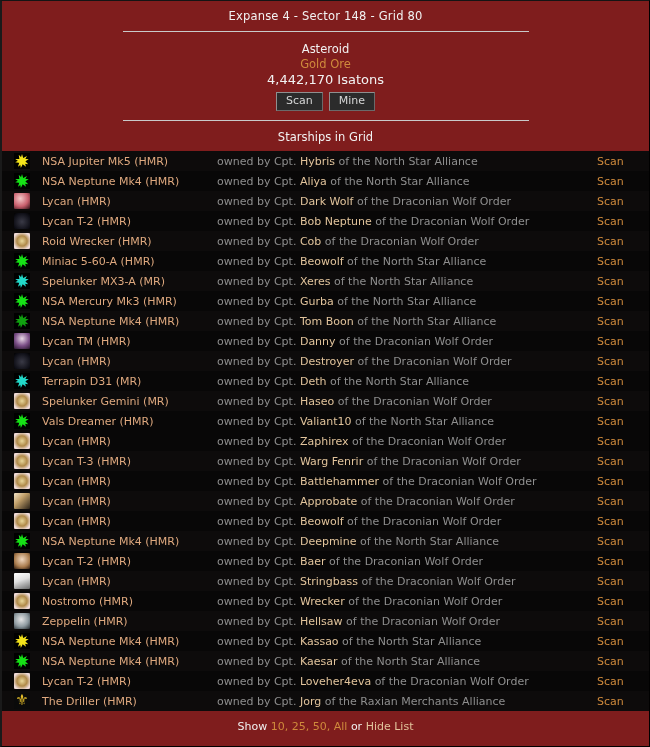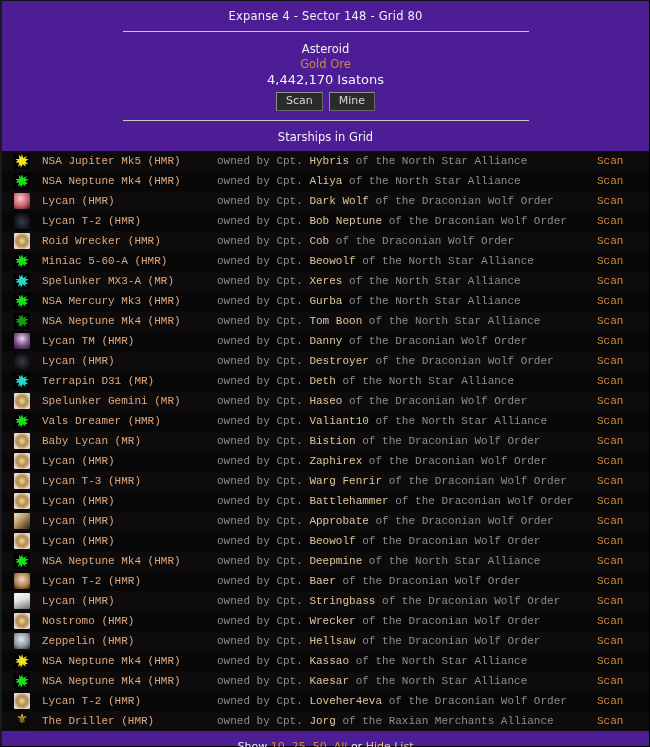--- a/index.html
+++ b/index.html
@@ -14,21 +14,21 @@
     overflow: hidden;
     font-family: "DejaVu Sans", "Liberation Sans", sans-serif;
     font-size: 11px;
     color: #d8d8d8;
   }
 
   #page {
     position: relative;
     width: 650px;
     height: 747px;
-    background: #4c1d95;
+    background: #7f1d1d;
     box-sizing: border-box;
     border-left: 2px solid #1a1a1a;
     border-top: 1px solid #141414;
     border-right: 1px solid #000;
     border-bottom: 1px solid #000;
   }
 
   
   .grid-title {
     text-align: center;
@@ -101,21 +101,20 @@
     color: #f2f2f2;
     font-size: 11.5px;
     padding-top: 9px;
     padding-bottom: 7px;
   }
 
   
   #ship-list {
     width: 100%;
     border-collapse: collapse;
-    font-family: Liberation Mono, monospace;
   }
   #ship-list tr { height: 20px; }
   #ship-list tr.odd  { background: #0d0b0b; }
   #ship-list tr.even { background: #080707; }
 
   td { padding: 0; vertical-align: middle; }
 
   td.c-icon  { width: 40px; text-align: center; }
   td.c-ship  { width: 175px; }
   td.c-owner { }
@@ -316,26 +315,20 @@
           <td class="c-ship"><span class="ship-name">Spelunker Gemini (MR)</span></td>
           <td class="c-owner"><span class="owner-line"><span>owned by Cpt. </span><span class="cap">Haseo</span><span class="fac"> of the Draconian Wolf Order</span></span></td>
           <td class="c-scan"><span class="scan-link">Scan</span></td>
         </tr>
         <tr class="even">
           <td class="c-icon"><span class="icon star star-green"></span></td>
           <td class="c-ship"><span class="ship-name">Vals Dreamer (HMR)</span></td>
           <td class="c-owner"><span class="owner-line"><span>owned by Cpt. </span><span class="cap">Valiant10</span><span class="fac"> of the North Star Alliance</span></span></td>
           <td class="c-scan"><span class="scan-link">Scan</span></td>
         </tr>
-        <tr class="odd">
-          <td class="c-icon"><span class="icon avatar av-crest"></span></td>
-          <td class="c-ship"><span class="ship-name">Baby Lycan (MR)</span></td>
-          <td class="c-owner"><span class="owner-line"><span>owned by Cpt. </span><span class="cap">Bistion</span><span class="fac"> of the Draconian Wolf Order</span></span></td>
-          <td class="c-scan"><span class="scan-link">Scan</span></td>
-        </tr>
         <tr class="even">
           <td class="c-icon"><span class="icon avatar av-crest"></span></td>
           <td class="c-ship"><span class="ship-name">Lycan (HMR)</span></td>
           <td class="c-owner"><span class="owner-line"><span>owned by Cpt. </span><span class="cap">Zaphirex</span><span class="fac"> of the Draconian Wolf Order</span></span></td>
           <td class="c-scan"><span class="scan-link">Scan</span></td>
         </tr>
         <tr class="odd">
           <td class="c-icon"><span class="icon avatar av-crest"></span></td>
           <td class="c-ship"><span class="ship-name">Lycan T-3 (HMR)</span></td>
           <td class="c-owner"><span class="owner-line"><span>owned by Cpt. </span><span class="cap">Warg Fenrir</span><span class="fac"> of the Draconian Wolf Order</span></span></td>

